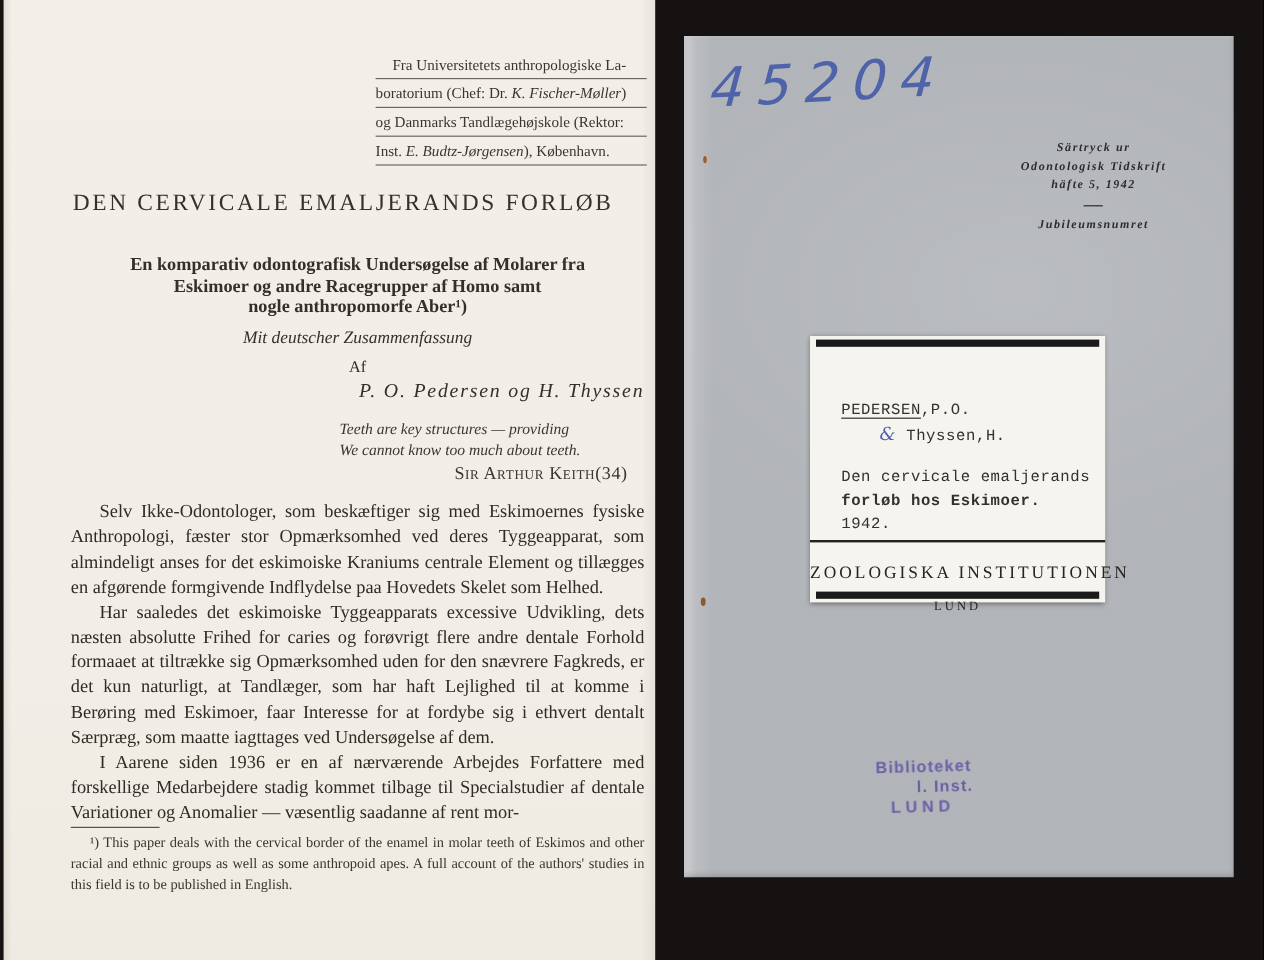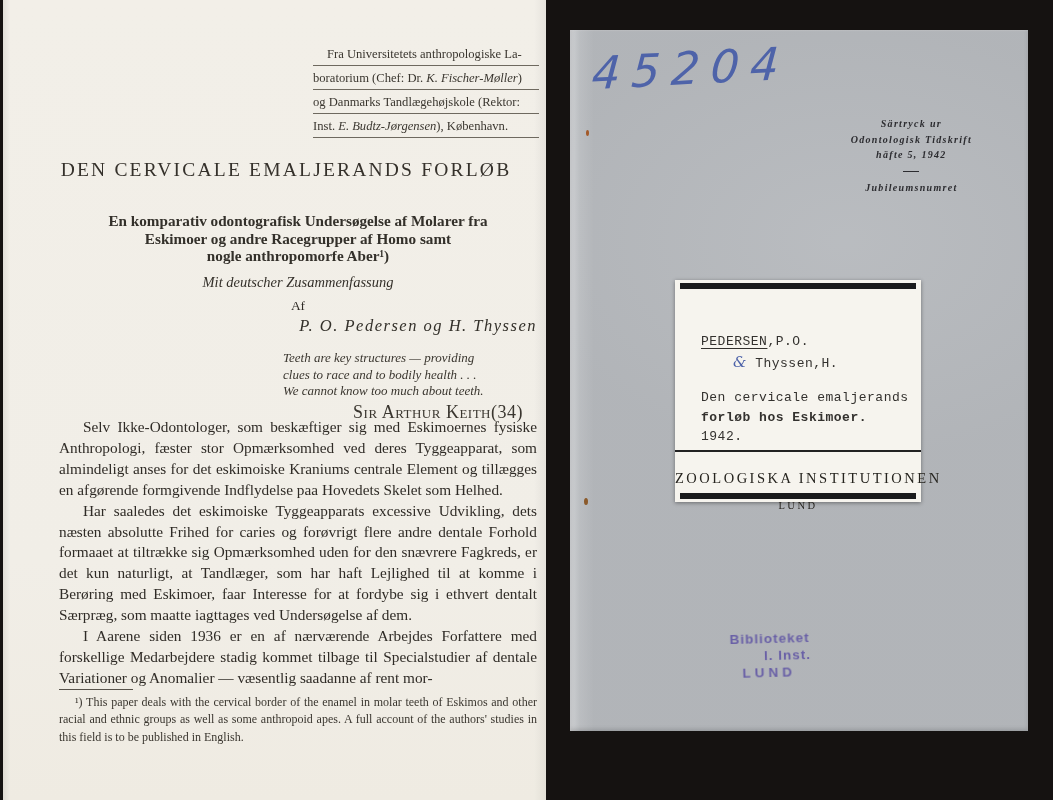--- a/index.html
+++ b/index.html
@@ -48,21 +48,21 @@
   .authors {
     position:absolute; left:56px; width:478px; top:316px; text-align:right;
     font-style:italic; font-size:16.5px; letter-spacing:1.5px; color:#33302a;
   }
   .epigraph {
     position:absolute; left:280px; top:350px; width:240px;
     font-style:italic; font-size:13px; line-height:16.5px; color:#3a362f;
   }
   .epigraph .attribution {
     text-align:right; font-style:normal; font-variant:small-caps;
-    margin-top:4px; font-size:18px; letter-spacing:0.5px;
+    margin-top:4px; font-size:15px; letter-spacing:0.5px;
   }
   .body-text {
     position:absolute; left:56px; top:417px; width:478px;
     font-size:15.3px; line-height:20.9px; text-align:justify; color:#2f2b26;
   }
   .body-text p { margin:0; text-indent:24px; }
   .foot-rule {
     position:absolute; left:56px; top:689px; width:74px;
     border-top:1px solid #57524a; height:0;
   }
@@ -161,21 +161,20 @@
       <span>Eskimoer og andre Racegrupper af Homo samt</span><br>
       <span>nogle anthropomorfe Aber¹)</span>
     </div>
 
     <div class="zusammen">Mit deutscher Zusammenfassung</div>
     <div class="af-line">Af</div>
     <div class="authors">P. O. Pedersen og H. Thyssen</div>
 
     <div class="epigraph">
       <div>Teeth are key structures — providing</div>
-      <div>clues to race and to bodily health . . .</div>
       <div>We cannot know too much about teeth.</div>
       <div class="attribution">Sir Arthur Keith(34)</div>
     </div>
 
     <div class="body-text">
       <p>Selv Ikke-Odontologer, som beskæftiger sig med Eskimoernes fysiske Anthropologi, fæster stor Opmærksomhed ved deres Tyggeapparat, som almindeligt anses for det eskimoiske Kraniums centrale Element og tillægges en afgørende formgivende Indflydelse paa Hovedets Skelet som Helhed.</p>
       <p>Har saaledes det eskimoiske Tyggeapparats excessive Udvikling, dets næsten absolutte Frihed for caries og forøvrigt flere andre dentale Forhold formaaet at tiltrække sig Opmærksomhed uden for den snævrere Fagkreds, er det kun naturligt, at Tandlæger, som har haft Lejlighed til at komme i Berøring med Eskimoer, faar Interesse for at fordybe sig i ethvert dentalt Særpræg, som maatte iagttages ved Undersøgelse af dem.</p>
       <p>I Aarene siden 1936 er en af nærværende Arbejdes Forfattere med forskellige Medarbejdere stadig kommet tilbage til Specialstudier af dentale Variationer og Anomalier — væsentlig saadanne af rent mor-</p>
     </div>
 

